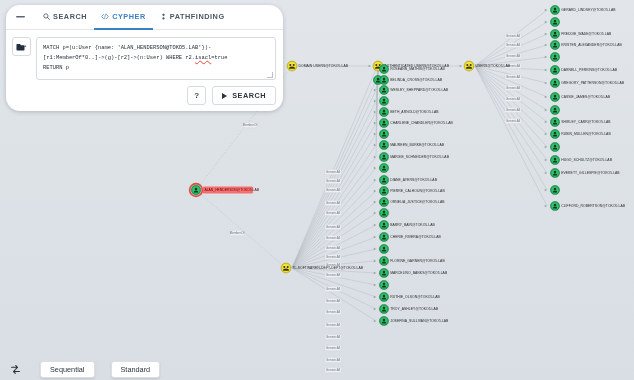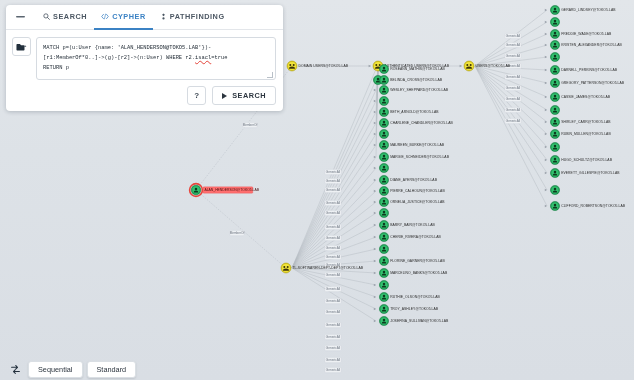--- a/index.html
+++ b/index.html
@@ -39,21 +39,21 @@
   .elabelbg { fill: #eef1f4; stroke:#c9ced5; stroke-width:.25; }
   .edge { stroke: #b3b9c1; stroke-width: .45; fill: none; }
   .edge-dash { stroke: #b9bfc7; stroke-width:.5; stroke-dasharray: 1.6 1.3; fill:none; }
   .hl-label-bg { fill:#ff6f6f; stroke:#e04a4a; stroke-width:.3; }
   .hl-label { fill:#4a1010; font-size:3.4px; dominant-baseline:middle;
     font-family:"Liberation Sans", sans-serif; }
 
   
   #topbar {
     position: absolute; left: 6px; top: 5px; width: 277px;
-    background: #fff; border-radius: 4px;
+    background: #fff; border-radius: 14px;
     box-shadow: 0 1px 4px rgba(20,30,45,.22);
     z-index: 20;
   }
   #tabrow {
     display: flex; align-items: center; height: 25px;
     border-bottom: 1px solid #e3e6ea; padding: 0 4px;
   }
   .collapse-btn {
     width: 20px; height: 20px; display:flex; align-items:center; justify-content:center;
     color:#5b6570; font-size: 13px; cursor:pointer; margin-right: 6px;
@@ -101,21 +101,21 @@
   .search-btn {
     height: 19px; padding: 0 9px; border:1px solid #d6dbe1; border-radius:3px;
     background:#fff; color:#2c353f; font-size:7.3px; font-weight:bold;
     letter-spacing:.5px; display:flex; align-items:center; gap:5px; cursor:pointer;
   }
   .play { width:0;height:0;border-left:5px solid #2c353f;border-top:3px solid transparent;border-bottom:3px solid transparent; }
 
   
   #bottombar {
     position:absolute; left:0; bottom:0; width:100%; height:22px;
-    display:flex; align-items:center; gap:4px; padding-left:6px; z-index:20;
+    display:flex; align-items:center; gap:16px; padding-left:6px; z-index:20;
   }
   .layout-icon-btn {
     width:18px;height:18px;display:flex;align-items:center;justify-content:center;
     color:#33404d; cursor:pointer;
   }
   .pill {
     height:17px; padding: 0 9px; background:#fff; border:1px solid #dadfe4;
     border-radius:3px; font-size:7.3px; color:#2c353f;
     display:flex; align-items:center; box-shadow:0 1px 2px rgba(20,30,45,.13);
     cursor:pointer;

